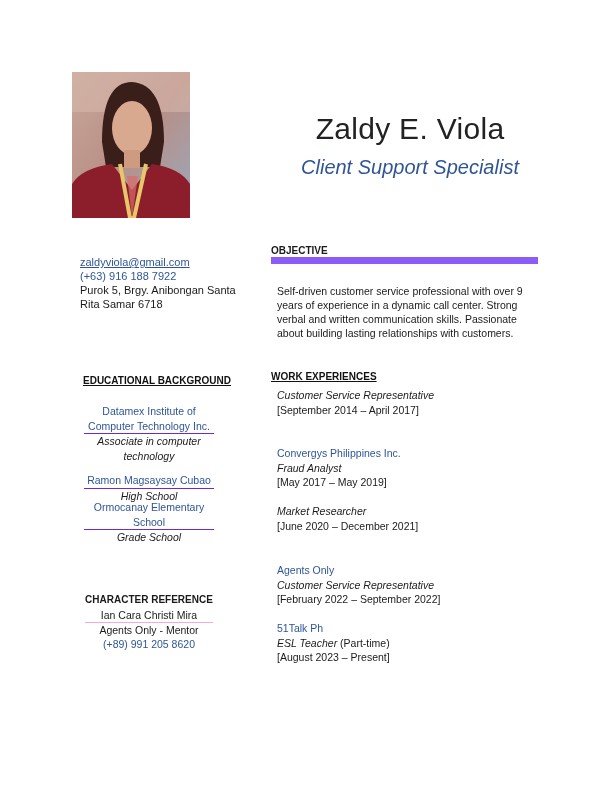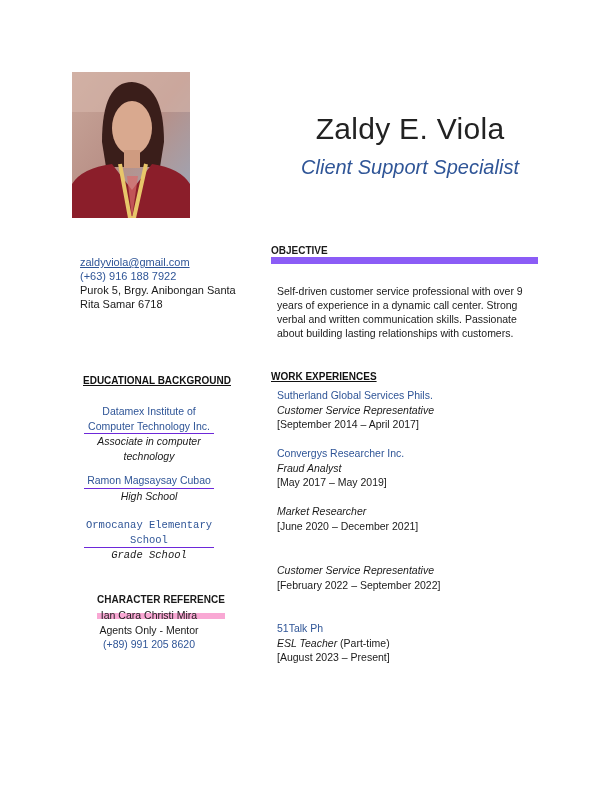--- a/index.html
+++ b/index.html
@@ -16,21 +16,21 @@
   .contact a { color:#2f5597; text-decoration:underline; }
   .sec-head { font-size:10px; font-weight:bold; text-decoration:underline; color:#111; }
   .objective-head { left:271px; top:245px; width:267px; border-bottom:7px solid #8b5cf6;
                     font-size:10px; font-weight:bold; padding-bottom:1px; }
   .objective-text { left:277px; top:258px; width:262px; font-size:10.5px; line-height:14px;margin-top:26px; }
   .edu-head { left:83px; top:375px; }
   .edu { left:84px; width:130px; text-align:center; font-size:10.5px; line-height:14.5px; }
   .edu .school { color:#2f5597; border-bottom:1px solid #6d28d9; }
   .edu .degree { font-style:italic; }
   .ref-head { left:85px; top:594px; width:128px; text-align:center; font-size:10px;
-              font-weight:bold; border-bottom:6px solid #f9a8d4; padding-bottom:8px;margin-left:12px; }
+              font-weight:bold; border-bottom:1px solid #f9a8d4; padding-bottom:17px; }
   .ref { left:85px; top:608px; width:128px; text-align:center; font-size:10.5px; line-height:14.5px; }
   .work-head { left:271px; top:371px; }
   .job { left:277px; font-size:10.5px; line-height:14.5px; }
   .job .company { color:#2f5597; }
   .job .title { font-style:italic; }
 </style>
 </head>
 <body>
 
 <div class="abs photo">
@@ -74,49 +74,49 @@
 <div class="abs sec-head edu-head">EDUCATIONAL BACKGROUND</div>
 
 <div class="abs edu" style="top:404px;">
   <div class="school">Datamex Institute of Computer Technology Inc.</div>
   <div class="degree">Associate in computer technology</div>
 </div>
 <div class="abs edu" style="top:473px;">
   <div class="school">Ramon Magsaysay Cubao</div>
   <div class="degree">High School</div>
 </div>
-<div class="abs edu" style="top:518px;font-family:Liberation Mono, monospace;">
+<div class="abs edu" style="top:500px;">
   <div class="school">Ormocanay Elementary School</div>
   <div class="degree">Grade School</div>
 </div>
 
 <div class="abs ref-head">CHARACTER REFERENCE</div>
 <div class="abs ref">
   <div>Ian Cara Christi Mira</div>
   <div>Agents Only - Mentor</div>
   <div class="blue">(+89) 991 205 8620</div>
 </div>
 
 <div class="abs sec-head work-head">WORK EXPERIENCES</div>
 
 <div class="abs job" style="top:388px;">
-  <div class="company">Sutherland Global Services Phils.</div>
   <div><span class="title">Customer Service Representative</span></div>
   <div>[September 2014 – April 2017]</div>
 </div>
 <div class="abs job" style="top:446px;">
-  <div class="company">Convergys Researcher Inc.</div>
+  <div class="company">Convergys Philippines Inc.</div>
   <div><span class="title">Fraud Analyst</span></div>
   <div>[May 2017 – May 2019]</div>
 </div>
 <div class="abs job" style="top:504px;">
   <div><span class="title">Market Researcher</span></div>
   <div>[June 2020 – December 2021]</div>
 </div>
 <div class="abs job" style="top:563px;">
+  <div class="company">Agents Only</div>
   <div><span class="title">Customer Service Representative</span></div>
   <div>[February 2022 – September 2022]</div>
 </div>
 <div class="abs job" style="top:621px;">
   <div class="company">51Talk Ph</div>
   <div><span class="title">ESL Teacher</span><span> (Part-time)</span></div>
   <div>[August 2023 – Present]</div>
 </div>
 
 </body></html>

